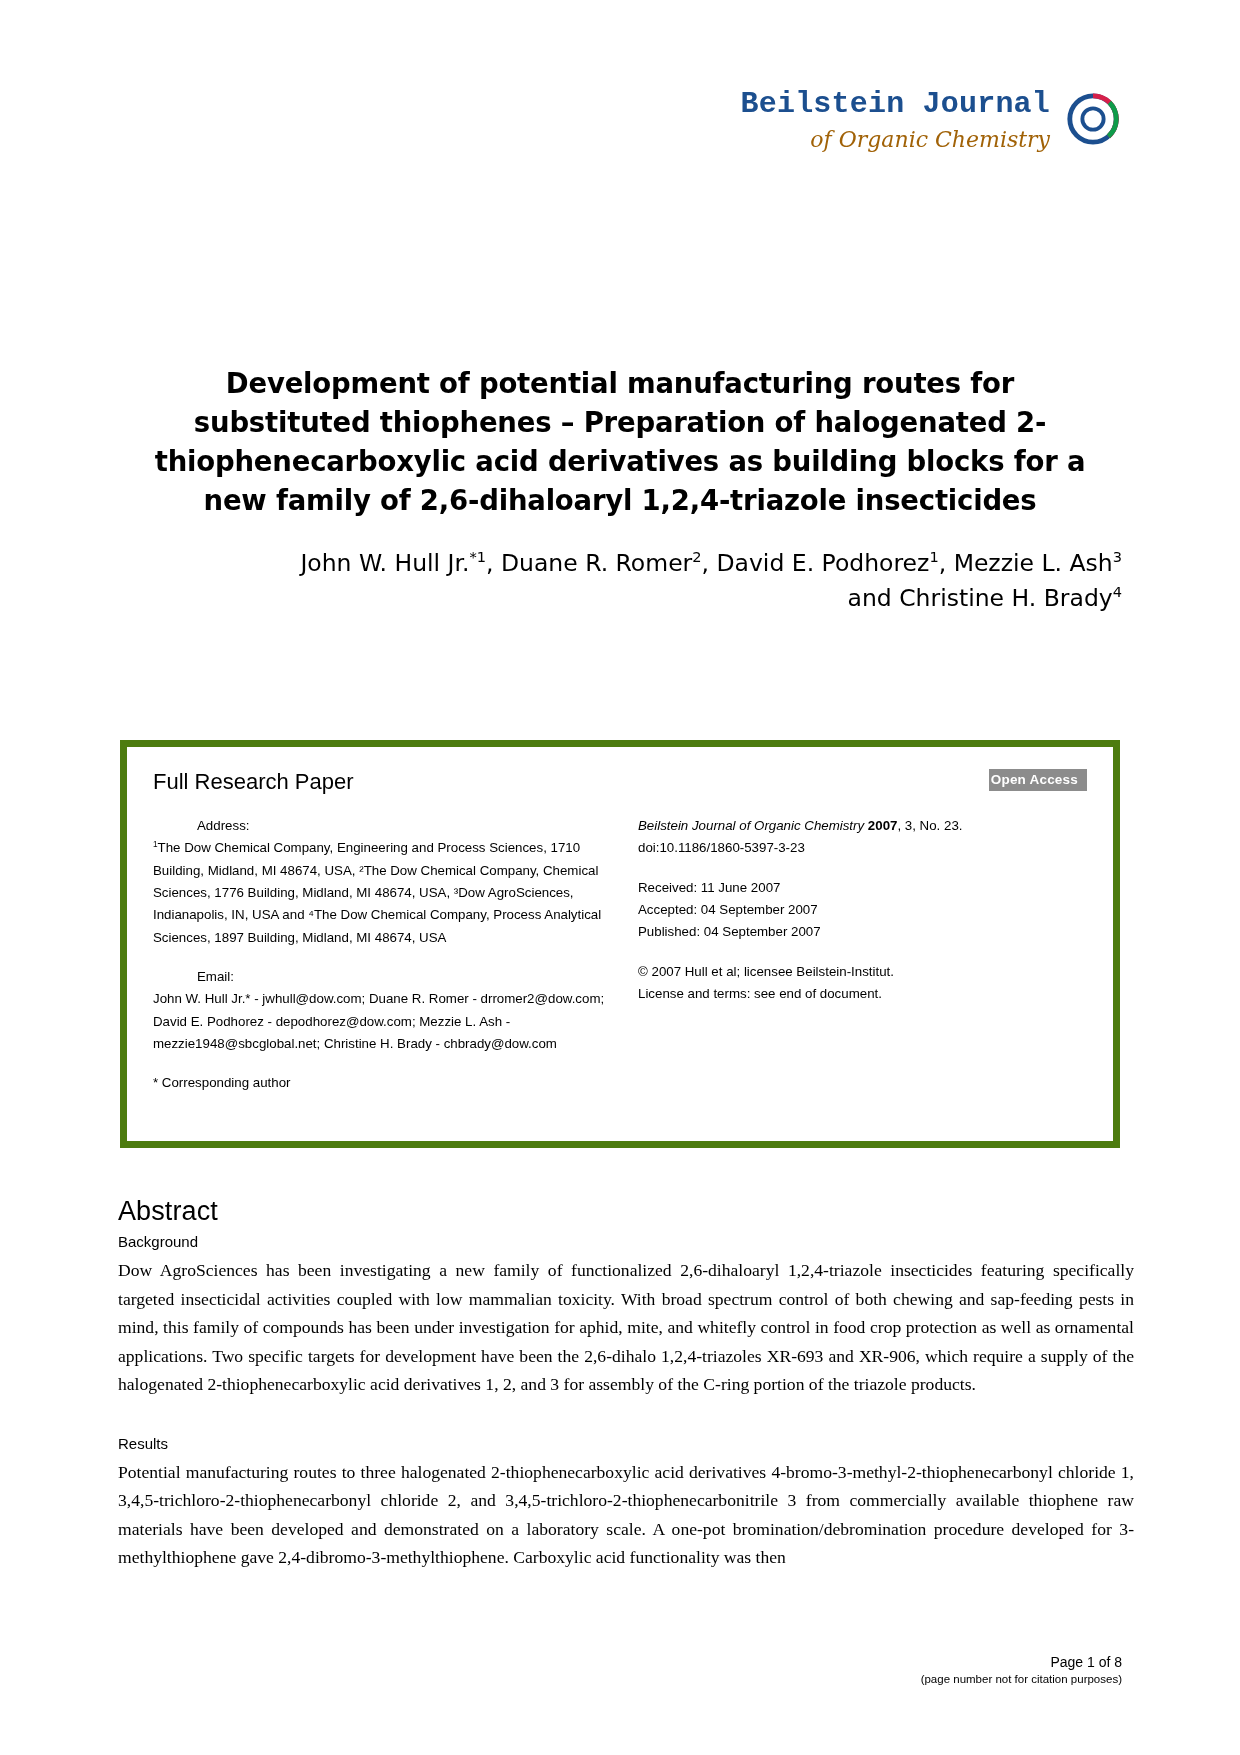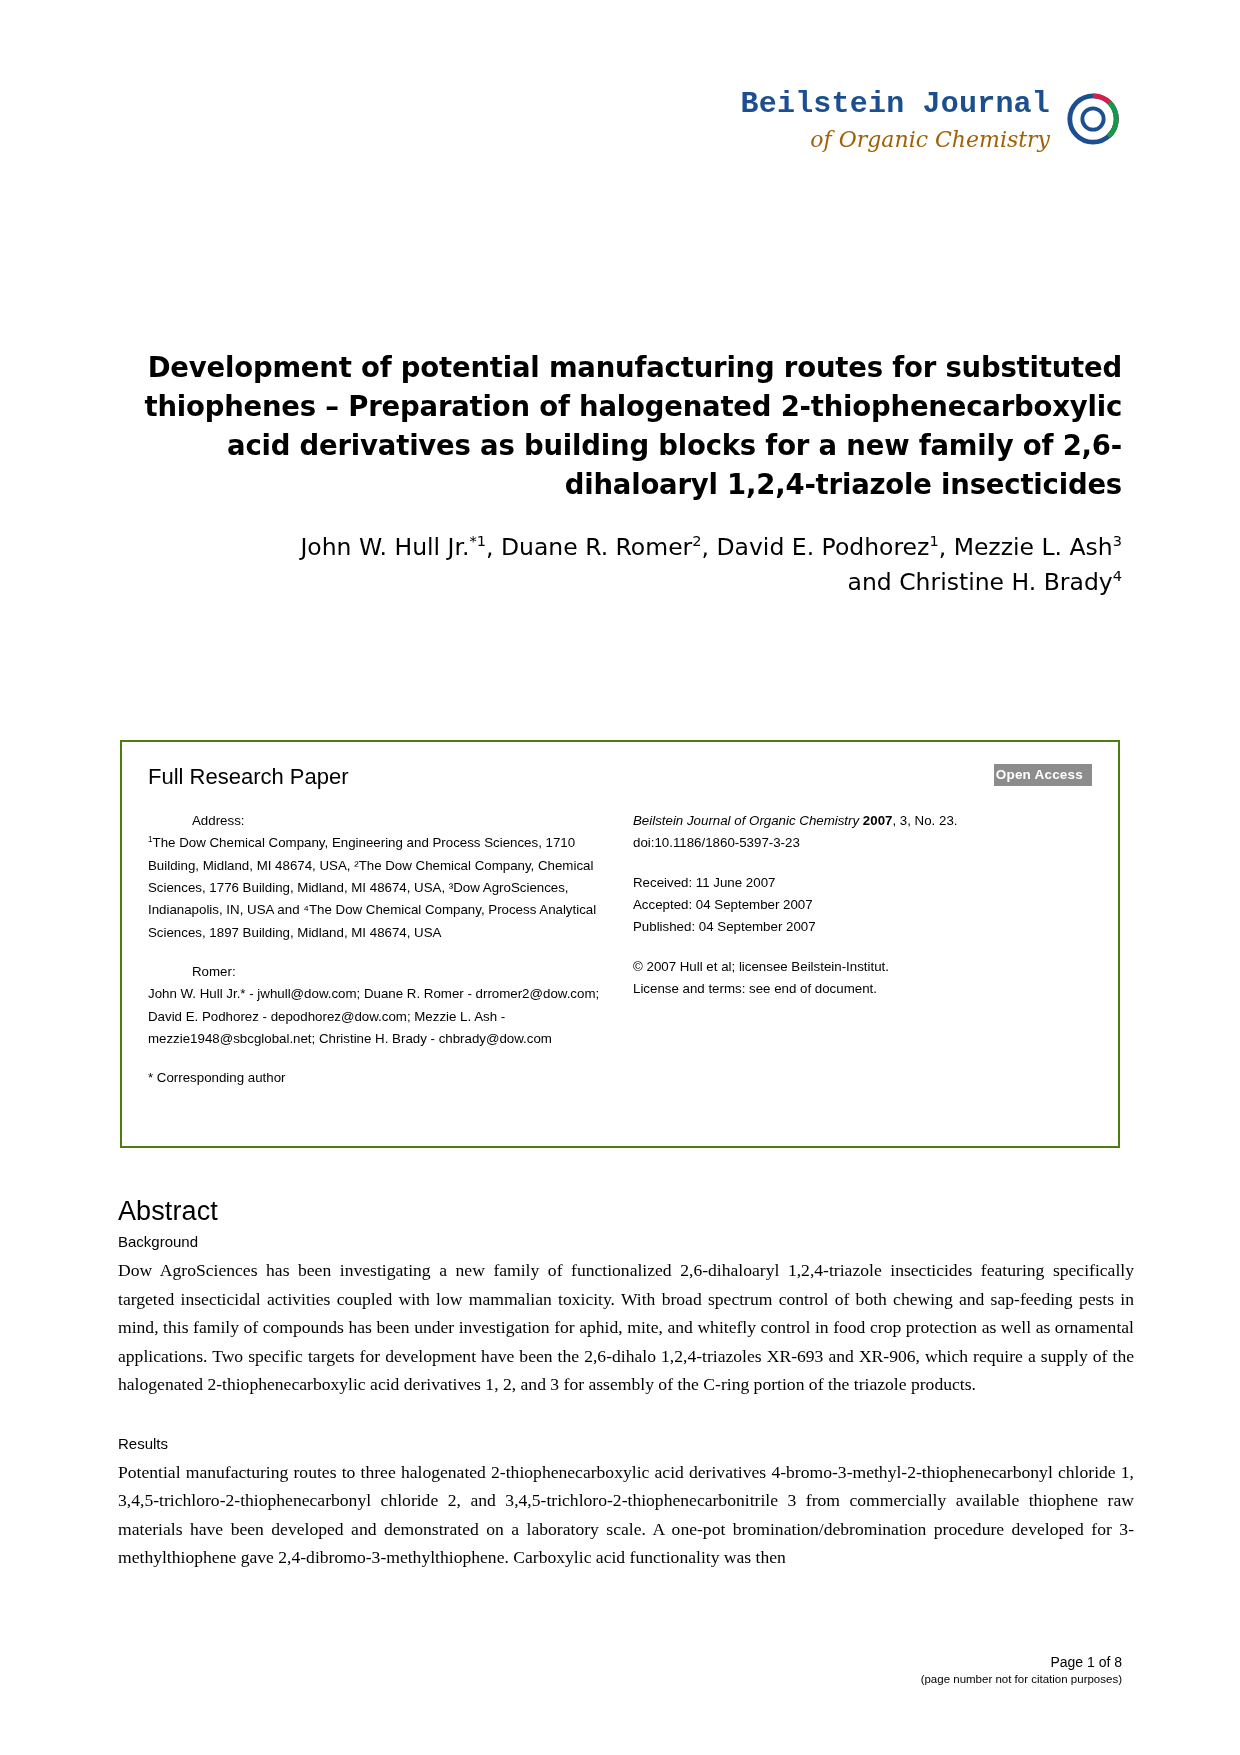--- a/index.html
+++ b/index.html
@@ -65,41 +65,41 @@
     position: absolute;
     left: 118px;
     right: 118px;
     top: 348px;
   }
   .paper-title {
     font-family: "DejaVu Sans", sans-serif;
     font-weight: bold;
     font-size: 27.5px;
     line-height: 1.42;
-    text-align: right;
-    margin: 0;
+    text-align: center;
+    margin: 16px;
     letter-spacing: -0.2px;
   }
   .authors {
     font-family: "DejaVu Sans", sans-serif;
     font-size: 23.5px;
     line-height: 1.5;
     text-align: right;
     margin-top: 26px;
   }
   sup { font-size: 0.62em; vertical-align: super; line-height: 0; }
 
   
   .info-box {
     position: absolute;
     left: 120px;
     right: 120px;
     top: 740px;
     height: 408px;
-    border: 2px solid #4d7c0f;
+    border: 7px solid #4d7c0f;
     box-sizing: border-box;
     padding: 22px 26px 0 26px;
   }
   .info-head {
     display: flex;
     justify-content: space-between;
     align-items: flex-start;
   }
   .info-type {
     font-family: "Liberation Sans", sans-serif;
@@ -207,21 +207,21 @@
       <div class="open-access">Open Access</div>
     </div>
 
     <div class="info-cols">
       <div class="info-left">
         <div class="blk">
           <div class="info-label">Address:</div>
           <div><sup>1</sup><span>The Dow Chemical Company, Engineering and Process Sciences, 1710 Building, Midland, MI 48674, USA, ²The Dow Chemical Company, Chemical Sciences, 1776 Building, Midland, MI 48674, USA, ³Dow AgroSciences, Indianapolis, IN, USA and ⁴The Dow Chemical Company, Process Analytical Sciences, 1897 Building, Midland, MI 48674, USA</span></div>
         </div>
         <div class="blk">
-          <div class="info-label">Romer:</div>
+          <div class="info-label">Email:</div>
           <div>John W. Hull Jr.* - jwhull@dow.com; Duane R. Romer - drromer2@dow.com; David E. Podhorez - depodhorez@dow.com; Mezzie L. Ash - mezzie1948@sbcglobal.net; Christine H. Brady - chbrady@dow.com</div>
         </div>
         <div>* Corresponding author</div>
       </div>
 
       <div class="info-right">
         <div class="blk">
           <div><span class="it">Beilstein Journal of Organic Chemistry</span> <span class="bd">2007</span><span>, 3, No. 23.</span></div>
           <div>doi:10.1186/1860-5397-3-23</div>
         </div>

